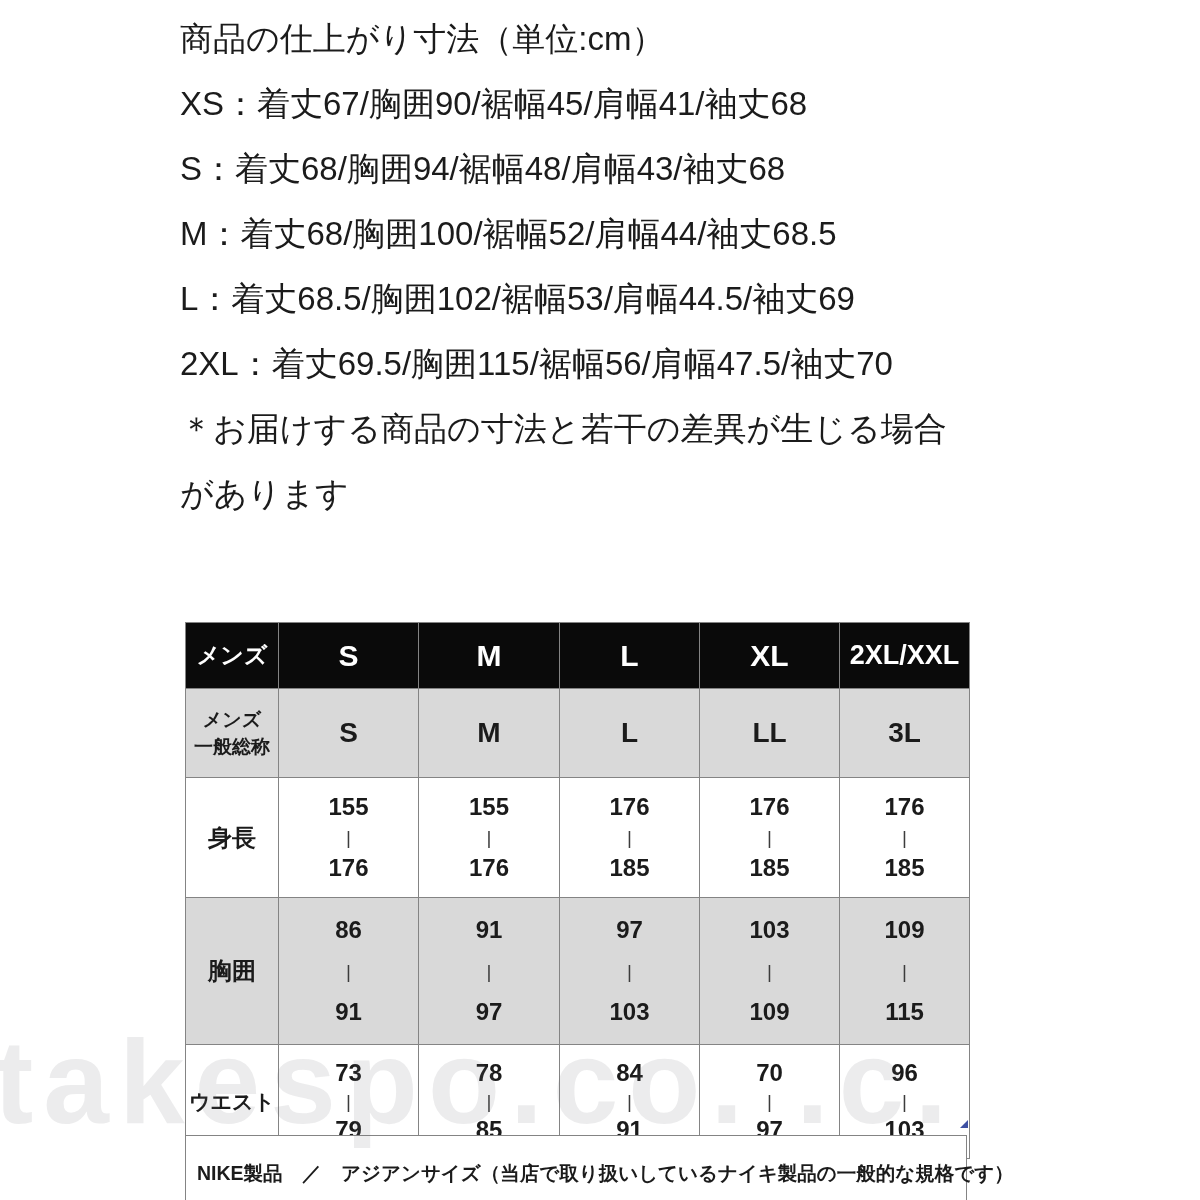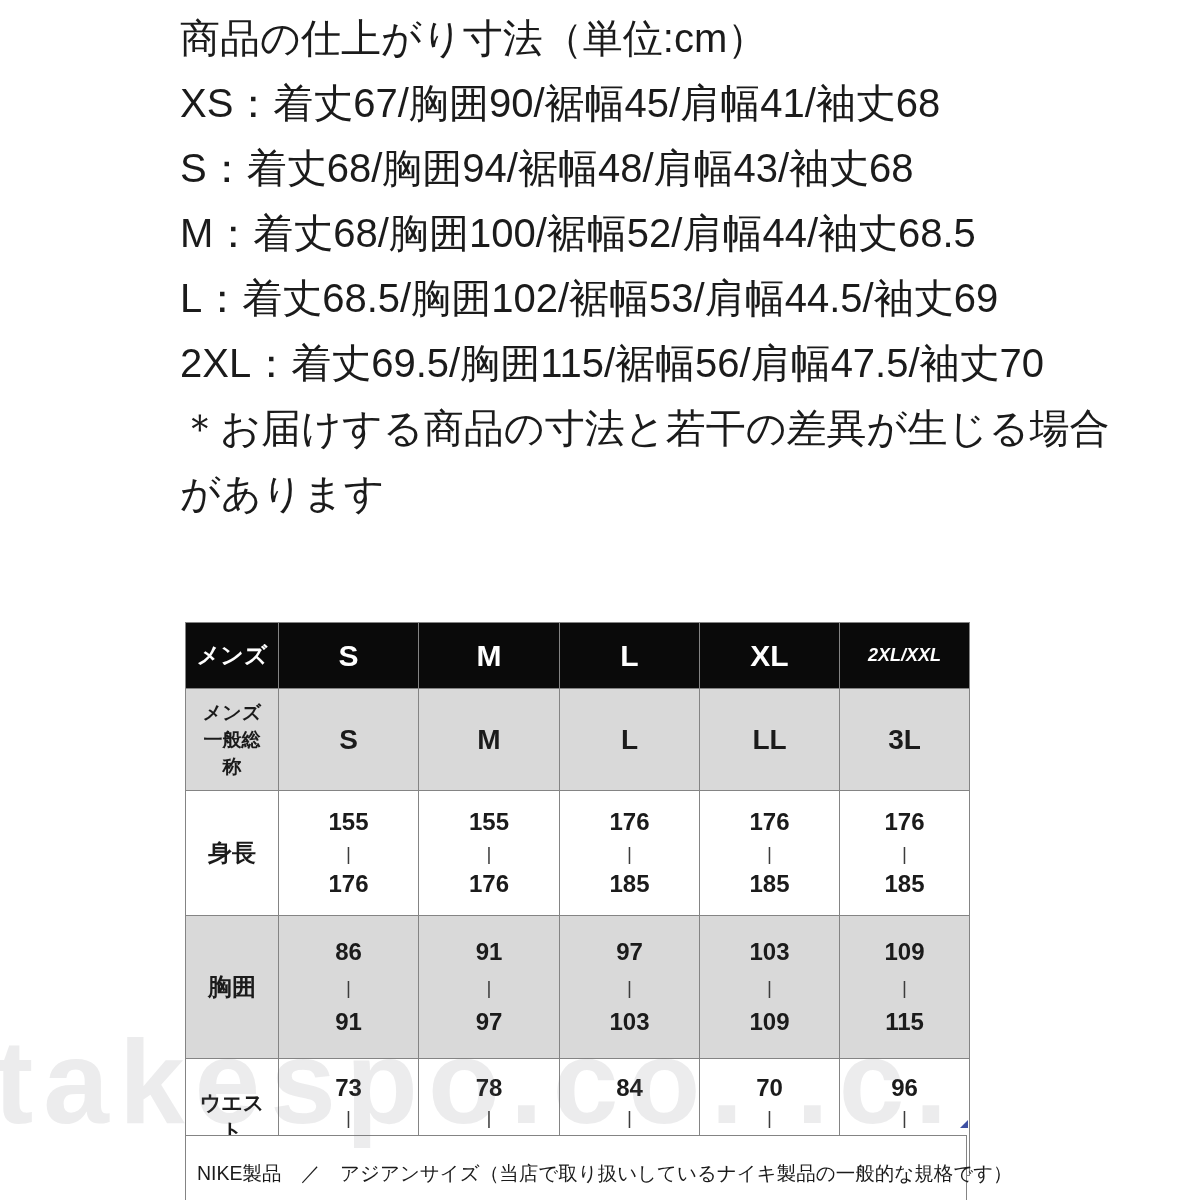--- a/index.html
+++ b/index.html
@@ -7,67 +7,67 @@
     position:relative;
     width:1200px;height:1200px;
     background:#ffffff;
     overflow:hidden;
     font-family:"Liberation Sans","DejaVu Sans",sans-serif;
     color:#1b1b1b;
   }
   
   .intro{
     position:absolute;left:180px;top:6px;width:960px;
-    font-size:40px;line-height:65px;color:#1b1b1b;
+    font-size:33px;line-height:65px;color:#1b1b1b;
   }
   .intro .line{white-space:nowrap;}
   
   table.size-table{
     position:absolute;left:185px;top:622px;
     border-collapse:collapse;table-layout:fixed;
     width:784px;
   }
   table.size-table td{
     border:1px solid #848484;
     text-align:center;vertical-align:middle;
-    padding:10px;color:#1b1b1b;
+    padding:0;color:#1b1b1b;
   }
   col.c0{width:93px;}  col.c1{width:140px;} col.c2{width:141px;}
   col.c3{width:140px;} col.c4{width:140px;} col.c5{width:130px;}
   tr.hdr{height:66px;}
   tr.hdr td{background:#0a0a0a;color:#ffffff;font-weight:700;font-size:30px;}
   tr.hdr td.lbl{font-size:23px;}
-  tr.hdr td.last{font-size:18px;font-style:italic;}
+  tr.hdr td.last{font-size:27px;}
   tr.gen{height:89px;}
   tr.gen td{background:#d9d9d9;font-weight:700;font-size:28px;}
   tr.gen td.lbl{font-size:19px;line-height:27px;}
   tr.gen td.lbl span{display:block;}
   tr.data td.lbl{font-weight:700;font-size:24px;}
   tr.data td.lbl.lbl-small{font-size:21px;margin-left:8px;}
   tr.row-shincho{height:120px;}
   tr.row-kyoi{height:118px;}
   tr.row-kyoi td{background:#d9d9d9;}
   tr.row-waist{height:114px;}
   .range{
     display:flex;flex-direction:column;justify-content:space-evenly;align-items:center;
   }
   tr.row-shincho .range{height:104px;align-items:center;}
-  tr.row-kyoi .range{height:122px;text-align:center;}
+  tr.row-kyoi .range{height:146px;text-align:center;}
   tr.row-waist .range{height:96px;}
   .range .num{font-weight:700;font-size:24px;line-height:1;}
   .range .bar{font-weight:400;font-size:19px;line-height:1;color:#3c3c3c;}
   
   .footer-box{
     position:absolute;left:185px;top:1135px;width:782px;height:76px;
     border:1px solid #848484;background:#ffffff;
     display:flex;align-items:center;
     padding-left:11px;box-sizing:border-box;
   }
   .footer-box span{
-    font-size:19.5px;font-weight:400;white-space:nowrap;color:#1b1b1b;
+    font-size:19.5px;font-weight:700;white-space:nowrap;color:#1b1b1b;
   }
   
   .watermark{
     position:absolute;left:-6px;top:1014px;
     font-size:118px;font-weight:700;letter-spacing:10px;
     color:rgba(105,105,115,0.13);
     white-space:nowrap;z-index:10;pointer-events:none;
   }
   
   .corner-triangle{

